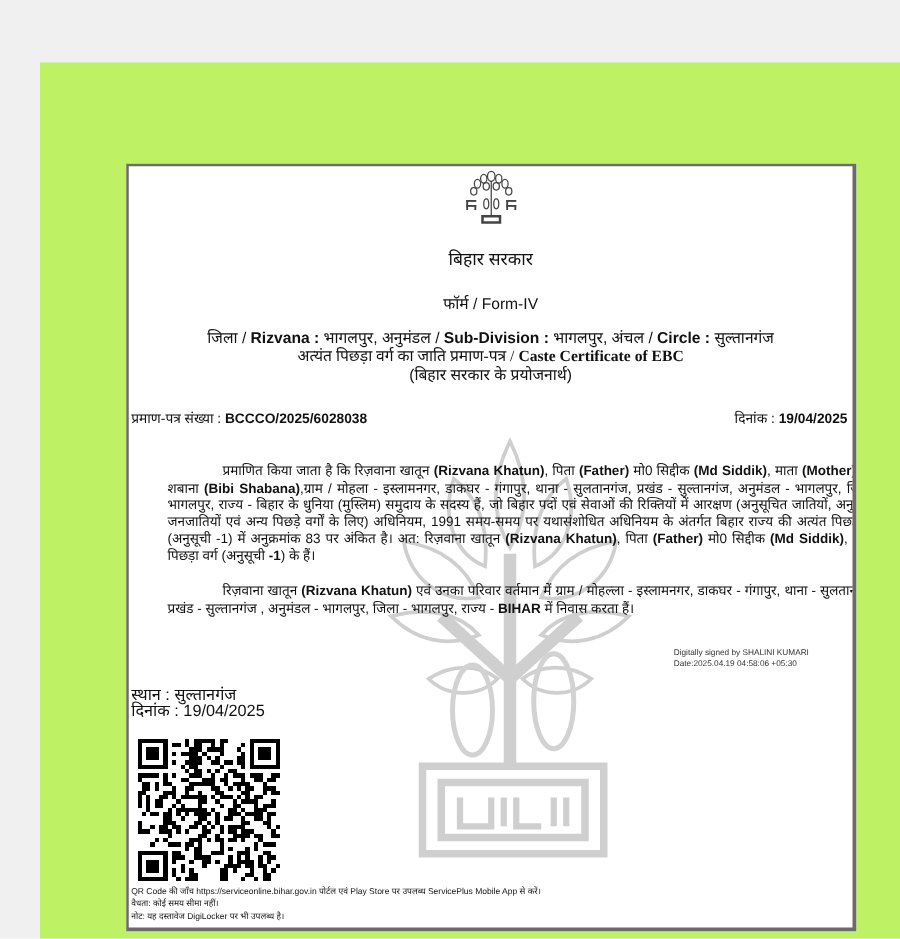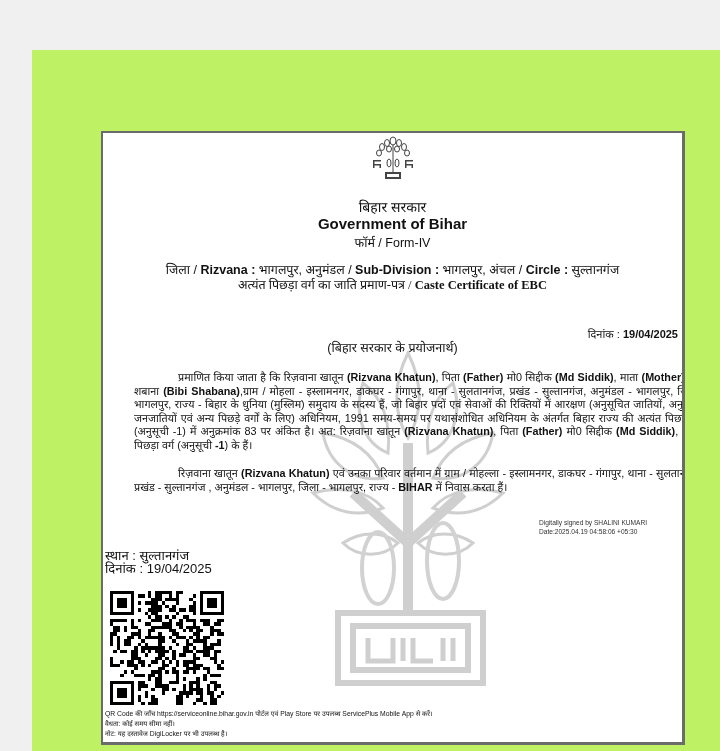--- a/index.html
+++ b/index.html
@@ -11,21 +11,21 @@
   .watermark { position:absolute; left:190px; top:210px; width:230px; height:380px; opacity:1; z-index:0; }
   .layer { position:absolute; left:0; top:0; width:100%; height:100%; z-index:1; }
   .abs { position:absolute; }
   .center { text-align:center; left:0; width:100%; }
   .emblem { position:absolute; left:266px; top:2px; width:48px; height:48px; }
   .t-hindi-title { top:64px; font-size:14px; }
   .t-gov { top:82px; font-size:15px; font-weight:bold; }
   .t-form { top:101px; font-size:12.5px; }
   .t-dist { top:128px; font-size:12.5px; }
   .t-cast { top:143px; font-size:12.5px;font-family:Liberation Serif, serif; }
-  .t-purp { top:158px; font-size:12.5px;margin-top:48px; }
+  .t-purp { top:158px; font-size:12.5px; }
   b { font-weight:bold; }
   .row-no { left:2px; top:193px; font-size:11px; font-weight:normal; }
   .row-date { right:4px; top:193px; font-size:11px; }
   .para { left:3px; width:572px; font-size:10.8px; line-height:13.6px; text-align:justify;margin-left:28px; }
   .p1 { top:238px; }
   .p2 { top:334px; }
   .indent { display:inline-block; width:44px; }
   .digi { left:436px; top:386px; font-size:6.6px; line-height:8.5px; color:#333; }
   .sig { right:3px; top:431px; font-size:11px; }
   .place { left:2px; top:416px; font-size:13px; line-height:13px; }
@@ -106,31 +106,33 @@
           <rect x="36" y="25" width="8" height="1.5"></rect>
             <rect x="36" y="25" width="1.5" height="8"></rect>
             <rect x="36" y="29" width="8" height="1.5"></rect>
             <rect x="42.5" y="29" width="1.5" height="4"></rect>
           <rect x="16" y="37" width="16" height="7"></rect>
         </g>
         <rect x="18" y="39" width="12" height="3" fill="#fff"></rect>
       </svg>
 
       <div class="abs center t-hindi-title">बिहार सरकार</div>
-      <div class="abs center t-gov">Government of Bihar</div>
       <div class="abs center t-form">फॉर्म / Form-IV</div>
 
       <div class="abs center t-dist">
         <span>जिला / </span><b>Rizvana :</b><span> भागलपुर, अनुमंडल / </span><b>Sub-Division :</b><span> भागलपुर, अंचल / </span><b>Circle :</b><span> सुल्तानगंज</span>
       </div>
       <div class="abs center t-cast">
         <span>अत्यंत पिछड़ा वर्ग का जाति प्रमाण-पत्र / </span><b>Caste Certificate of EBC</b>
       </div>
       <div class="abs center t-purp">(बिहार सरकार के प्रयोजनार्थ)</div>
 
+      <div class="abs row-no">
+        <span>प्रमाण-पत्र संख्या : </span><b>BCCCO/2025/6028038</b>
+      </div>
       <div class="abs row-date">
         <span>दिनांक : </span><b>19/04/2025</b>
       </div>
 
       <div class="abs para p1">
         <span class="indent"></span><span>प्रमाणित किया जाता है कि रिज़वाना खातून </span><b>(Rizvana Khatun)</b><span>, पिता </span><b>(Father)</b><span> मो0 सिद्दीक </span><b>(Md Siddik)</b><span>, माता </span><b>(Mother)</b><span> बीबी शबाना </span><b>(Bibi Shabana)</b><span>,ग्राम / मोहला - इस्लामनगर, डाकघर - गंगापुर, थाना - सुलतानगंज, प्रखंड - सुल्तानगंज, अनुमंडल - भागलपुर, जिला - भागलपुर, राज्य - बिहार के धुनिया (मुस्लिम) समुदाय के सदस्य हैं, जो बिहार पदों एवं सेवाओं की रिक्तियों में आरक्षण (अनुसूचित जातियों, अनुसूचित जनजातियों एवं अन्य पिछड़े वर्गों के लिए) अधिनियम, 1991 समय-समय पर यथासंशोधित अधिनियम के अंतर्गत बिहार राज्य की अत्यंत पिछड़ा वर्ग (अनुसूची -1) में अनुक्रमांक 83 पर अंकित है। अत: रिज़वाना खातून </span><b>(Rizvana Khatun)</b><span>, पिता </span><b>(Father)</b><span> मो0 सिद्दीक </span><b>(Md Siddik)</b><span>, अत्यंत पिछड़ा वर्ग (अनुसूची </span><b>-1</b><span>) के हैं।</span>
       </div>
 
       <div class="abs para p2">
         <span class="indent"></span><span>रिज़वाना खातून </span><b>(Rizvana Khatun)</b><span> एवं उनका परिवार वर्तमान में ग्राम / मोहल्ला - इस्लामनगर, डाकघर - गंगापुर, थाना - सुलतानगंज , प्रखंड - सुल्तानगंज , अनुमंडल - भागलपुर, जिला - भागलपुर, राज्य - </span><b>BIHAR</b><span> में निवास करता हैं।</span>

